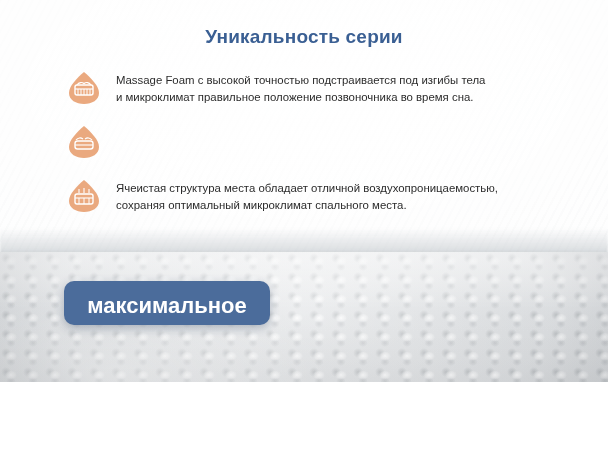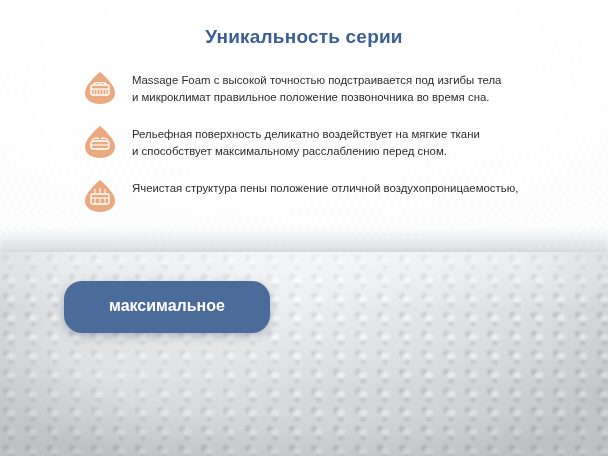--- a/index.html
+++ b/index.html
@@ -9,21 +9,21 @@
   body {
     width: 608px;
     height: 456px;
     overflow: hidden;
     font-family: "Liberation Sans", sans-serif;
     background: #ffffff;
   }
   .slide {
     position: relative;
     width: 608px;
-    height: 456px;
+    height: 382px;
     overflow: hidden;
     background: #fdba74;
   }
 
   
   .bg-top {
     position: absolute;
     left: 0; top: 0;
     width: 608px; height: 268px;
     background:
@@ -86,21 +86,21 @@
     text-align: center;
     font-size: 19px;
     font-weight: bold;
     color: #3a5f93;
     letter-spacing: 0.2px;
   }
 
   
   .features {
     position: absolute;
-    left: 82px; top: 70px;
+    left: 66px; top: 70px;
     width: 480px;
   }
   .feature {
     display: flex;
     align-items: flex-start;
     margin-bottom: 18px;
   }
   .feature-icon {
     flex: 0 0 auto;
     width: 36px; height: 36px;
@@ -114,27 +114,27 @@
     color: #2b2b2b;
     padding-top: 2px;
   }
   .feature-text .ln { display: block; }
 
   
   .badge {
     position: absolute;
     left: 64px; top: 281px;
     width: 186px;
-    padding: 14px 10px 16px 10px;
+    padding: 14px 10px 8px 10px;
     background: #4b6c9b;
-    border-radius: 18px;
+    border-radius: 10px;
     box-shadow: 0 3px 10px rgba(40,60,90,0.30);
     text-align: center;
     color: #ffffff;
-    font-size: 16px;
+    font-size: 22px;
     font-weight: bold;
     line-height: 22px;
   }
   .badge .ln { display: block; }
 </style>
 </head>
 <body>
 
 <div class="slide">
 
@@ -173,40 +173,37 @@
     <div class="feature">
       <div class="feature-icon">
         <svg viewBox="0 0 36 36" width="36" height="36">
           <path d="M18 2 C25 8 33 16 33 23 C33 30 26 34 18 34 C10 34 3 30 3 23 C3 16 11 8 18 2 Z" fill="#eaa97f"></path>
           <rect x="9" y="17" width="18" height="8" rx="2.5" fill="none" stroke="#ffffff" stroke-width="1.4"></rect>
           <line x1="9" y1="21" x2="27" y2="21" stroke="#ffffff" stroke-width="1.1"></line>
           <path d="M10 16 C12 13.5 15 13.5 17 15" fill="none" stroke="#ffffff" stroke-width="1.2"></path>
           <path d="M19 15 C21 13.5 24 13.5 26 16" fill="none" stroke="#ffffff" stroke-width="1.2"></path>
         </svg>
       </div>
-      <div class="feature-text">
-        <span class="ln">Рельефная поверхность деликатно воздействует  на мягкие ткани</span>
-        <span class="ln">и способствует максимальному расслаблению перед сном.</span>
-      </div>
     </div>
 
     <div class="feature">
       <div class="feature-icon">
         <svg viewBox="0 0 36 36" width="36" height="36">
           <path d="M18 2 C25 8 33 16 33 23 C33 30 26 34 18 34 C10 34 3 30 3 23 C3 16 11 8 18 2 Z" fill="#eaa97f"></path>
           <rect x="9" y="16" width="18" height="10" rx="2" fill="none" stroke="#ffffff" stroke-width="1.4"></rect>
           <line x1="9" y1="20" x2="27" y2="20" stroke="#ffffff" stroke-width="1.1"></line>
           <line x1="13" y1="20" x2="13" y2="26" stroke="#ffffff" stroke-width="1"></line>
           <line x1="18" y1="20" x2="18" y2="26" stroke="#ffffff" stroke-width="1"></line>
           <line x1="23" y1="20" x2="23" y2="26" stroke="#ffffff" stroke-width="1"></line>
           <path d="M13 15 L13 11 M18 15 L18 10 M23 15 L23 11" stroke="#ffffff" stroke-width="1.1" fill="none"></path>
         </svg>
       </div>
       <div class="feature-text">
-        <span class="ln">Ячеистая структура пены положение отличной воздухопроницаемостью,</span>
+        <span class="ln">Ячеистая структура места обладает отличной воздухопроницаемостью,</span>
+        <span class="ln">сохраняя оптимальный микроклимат спального места.</span>
       </div>
     </div>
 
   </div>
 
   <div class="badge">
     <span class="ln">максимальное</span>
   </div>
 
 </div>

